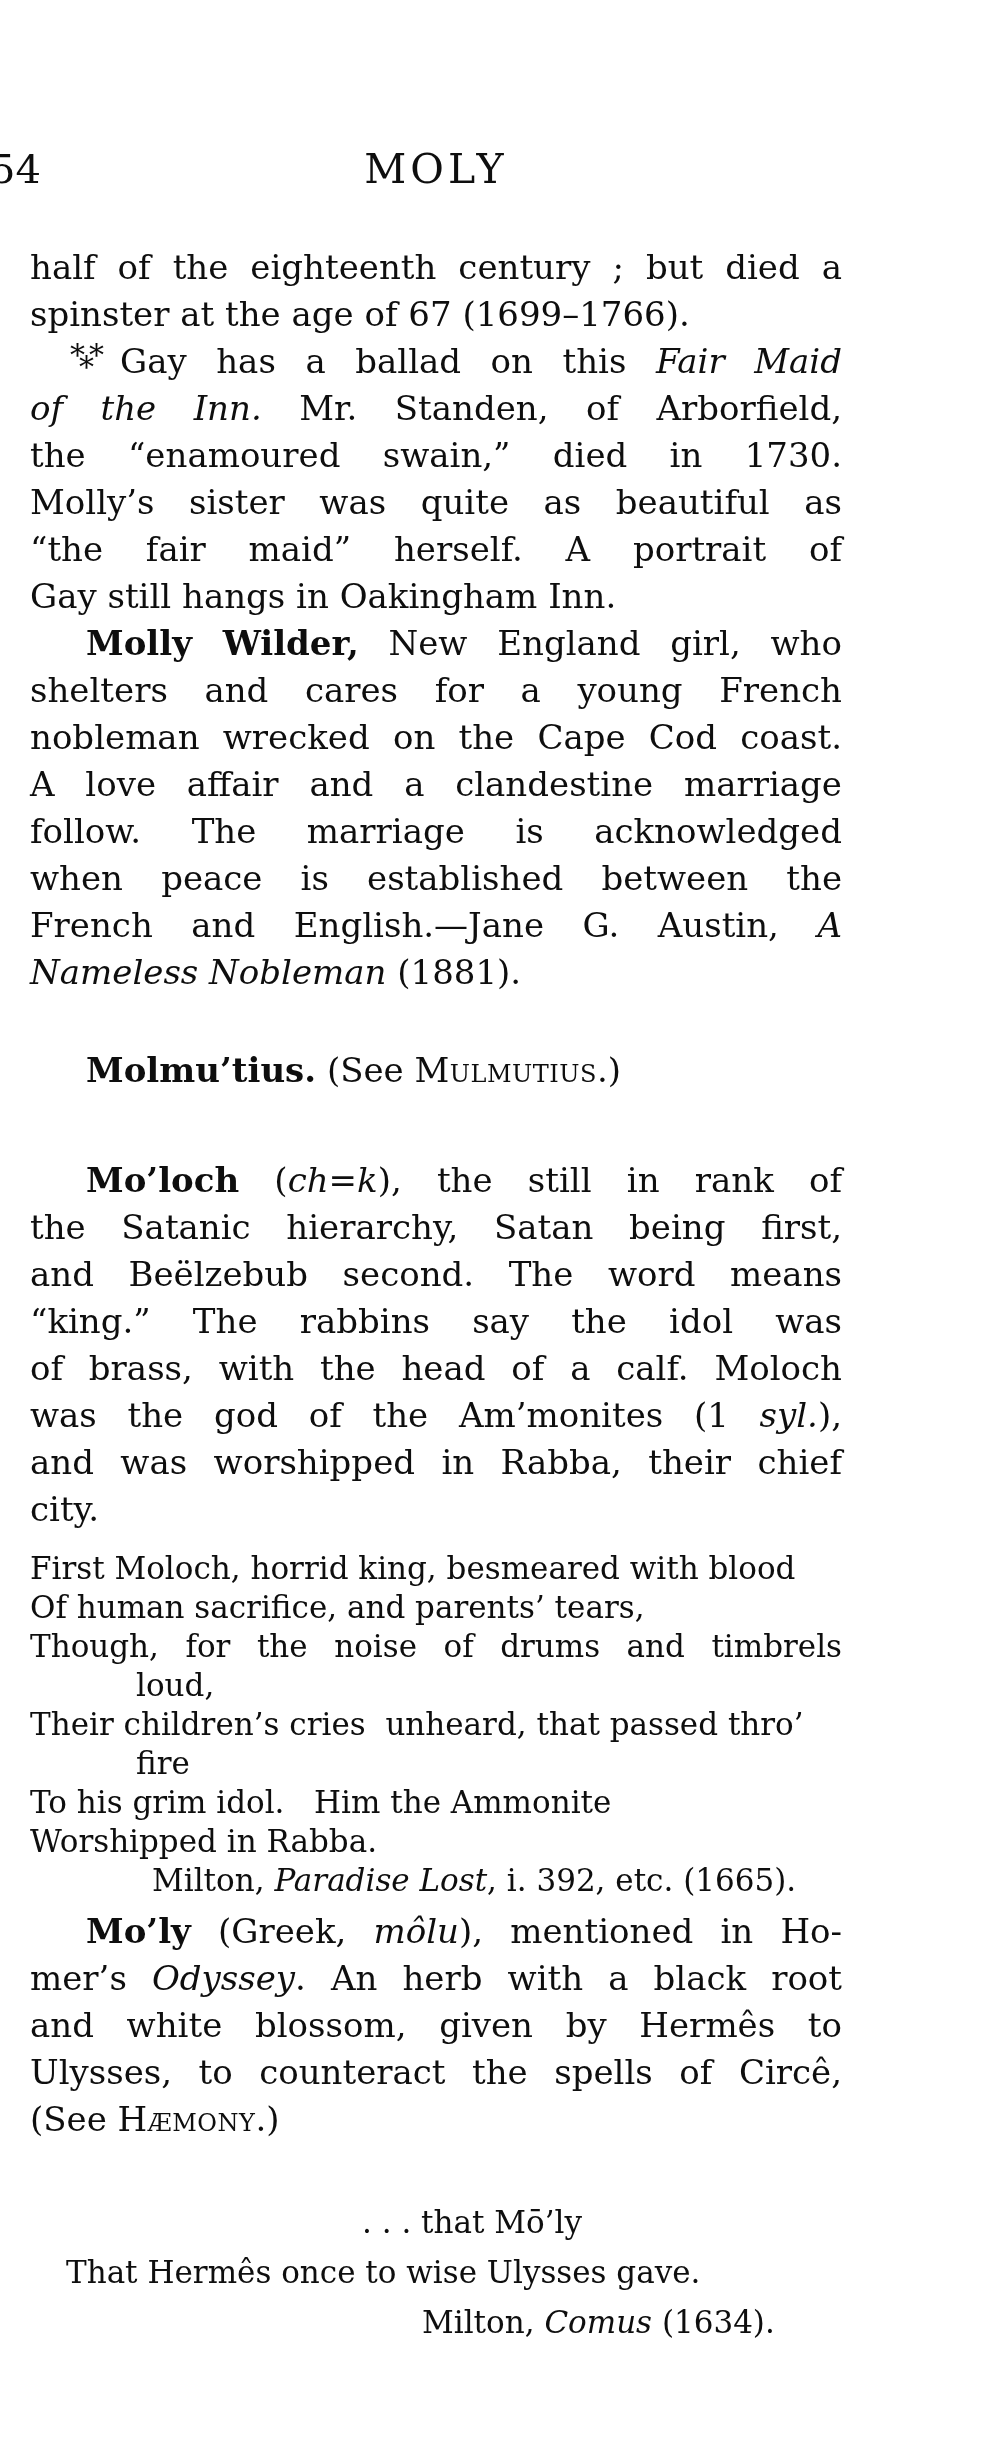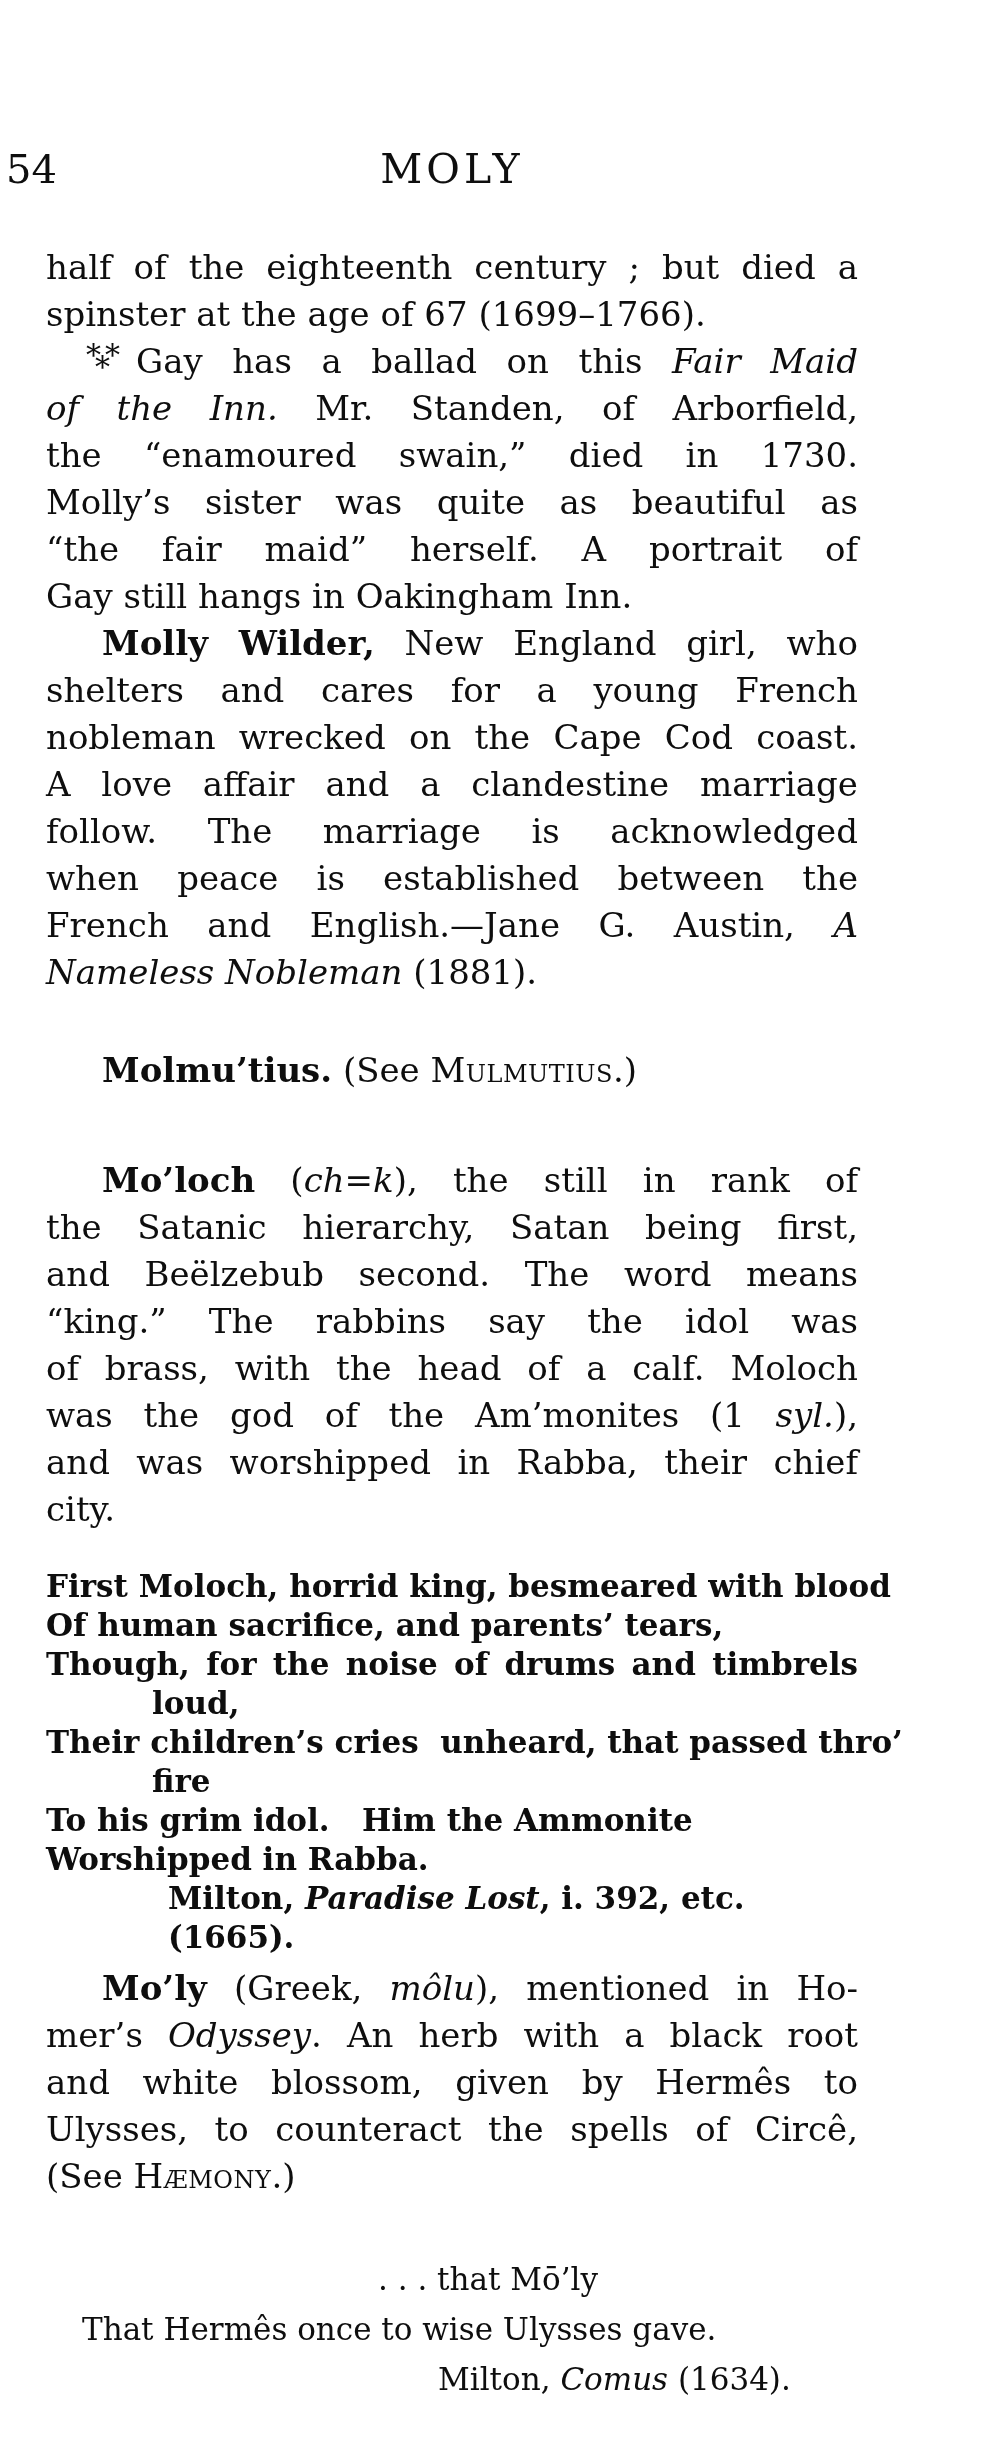--- a/index.html
+++ b/index.html
@@ -1,31 +1,31 @@
 <!DOCTYPE html>
 <html><head>
 <meta charset="utf-8">
 <style>
   html,body{margin:0;padding:0;background:#ffffff;}
   .page{position:relative;width:1000px;height:2443px;background:#ffffff;color:#0e0e0e;
         font-family:"DejaVu Serif","Liberation Serif",serif;overflow:hidden;}
-  .col{position:absolute;left:46px;top:0;width:812px;}
+  .col{position:absolute;left:30px;top:0;width:812px;}
   .headrow{position:relative;margin-top:146px;height:47px;}
   .pagenum{position:absolute;left:-40px;top:0;font-size:40px;line-height:47px;}
   .headtitle{display:block;text-align:center;font-size:41px;line-height:47px;letter-spacing:4px;}
   .block{margin:0;padding:0;}
   .bl{font-size:34px;line-height:47px;text-align:justify;text-align-last:justify;}
   .bl.end{text-align:right;text-align-last:left;}
   .bl.ind{padding-left:56px;}
   .bl.ind-ast{padding-left:40px;}
   .m-intro{margin-top:51px;}
   .m-wilder{}
   .m-molmutius{margin-top:51px;}
   .m-moloch{margin-top:63px;}
-  .m-verse{margin-top:34px;font-weight:bold;}
+  .m-verse{margin-top:16px;}
   .m-moly{margin-top:8px;}
   .m-comus{margin-top:54px;}
   .verse .vl{font-size:31px;line-height:39px;white-space:pre;text-align:left;text-align-last:left;}
   .verse .vl.spread{white-space:normal;text-align:justify;text-align-last:justify;}
   .verse .vl.vind{padding-left:106px;}
   .verse .vl.vcite{padding-left:122px;white-space:normal;}
   .comus .vl{line-height:50px;white-space:pre;}
   .comus .cv1{padding-left:332px;text-align:center;}
   .comus .cv2{padding-left:36px;}
   .comus .cv3{padding-left:392px;text-align:center;}

